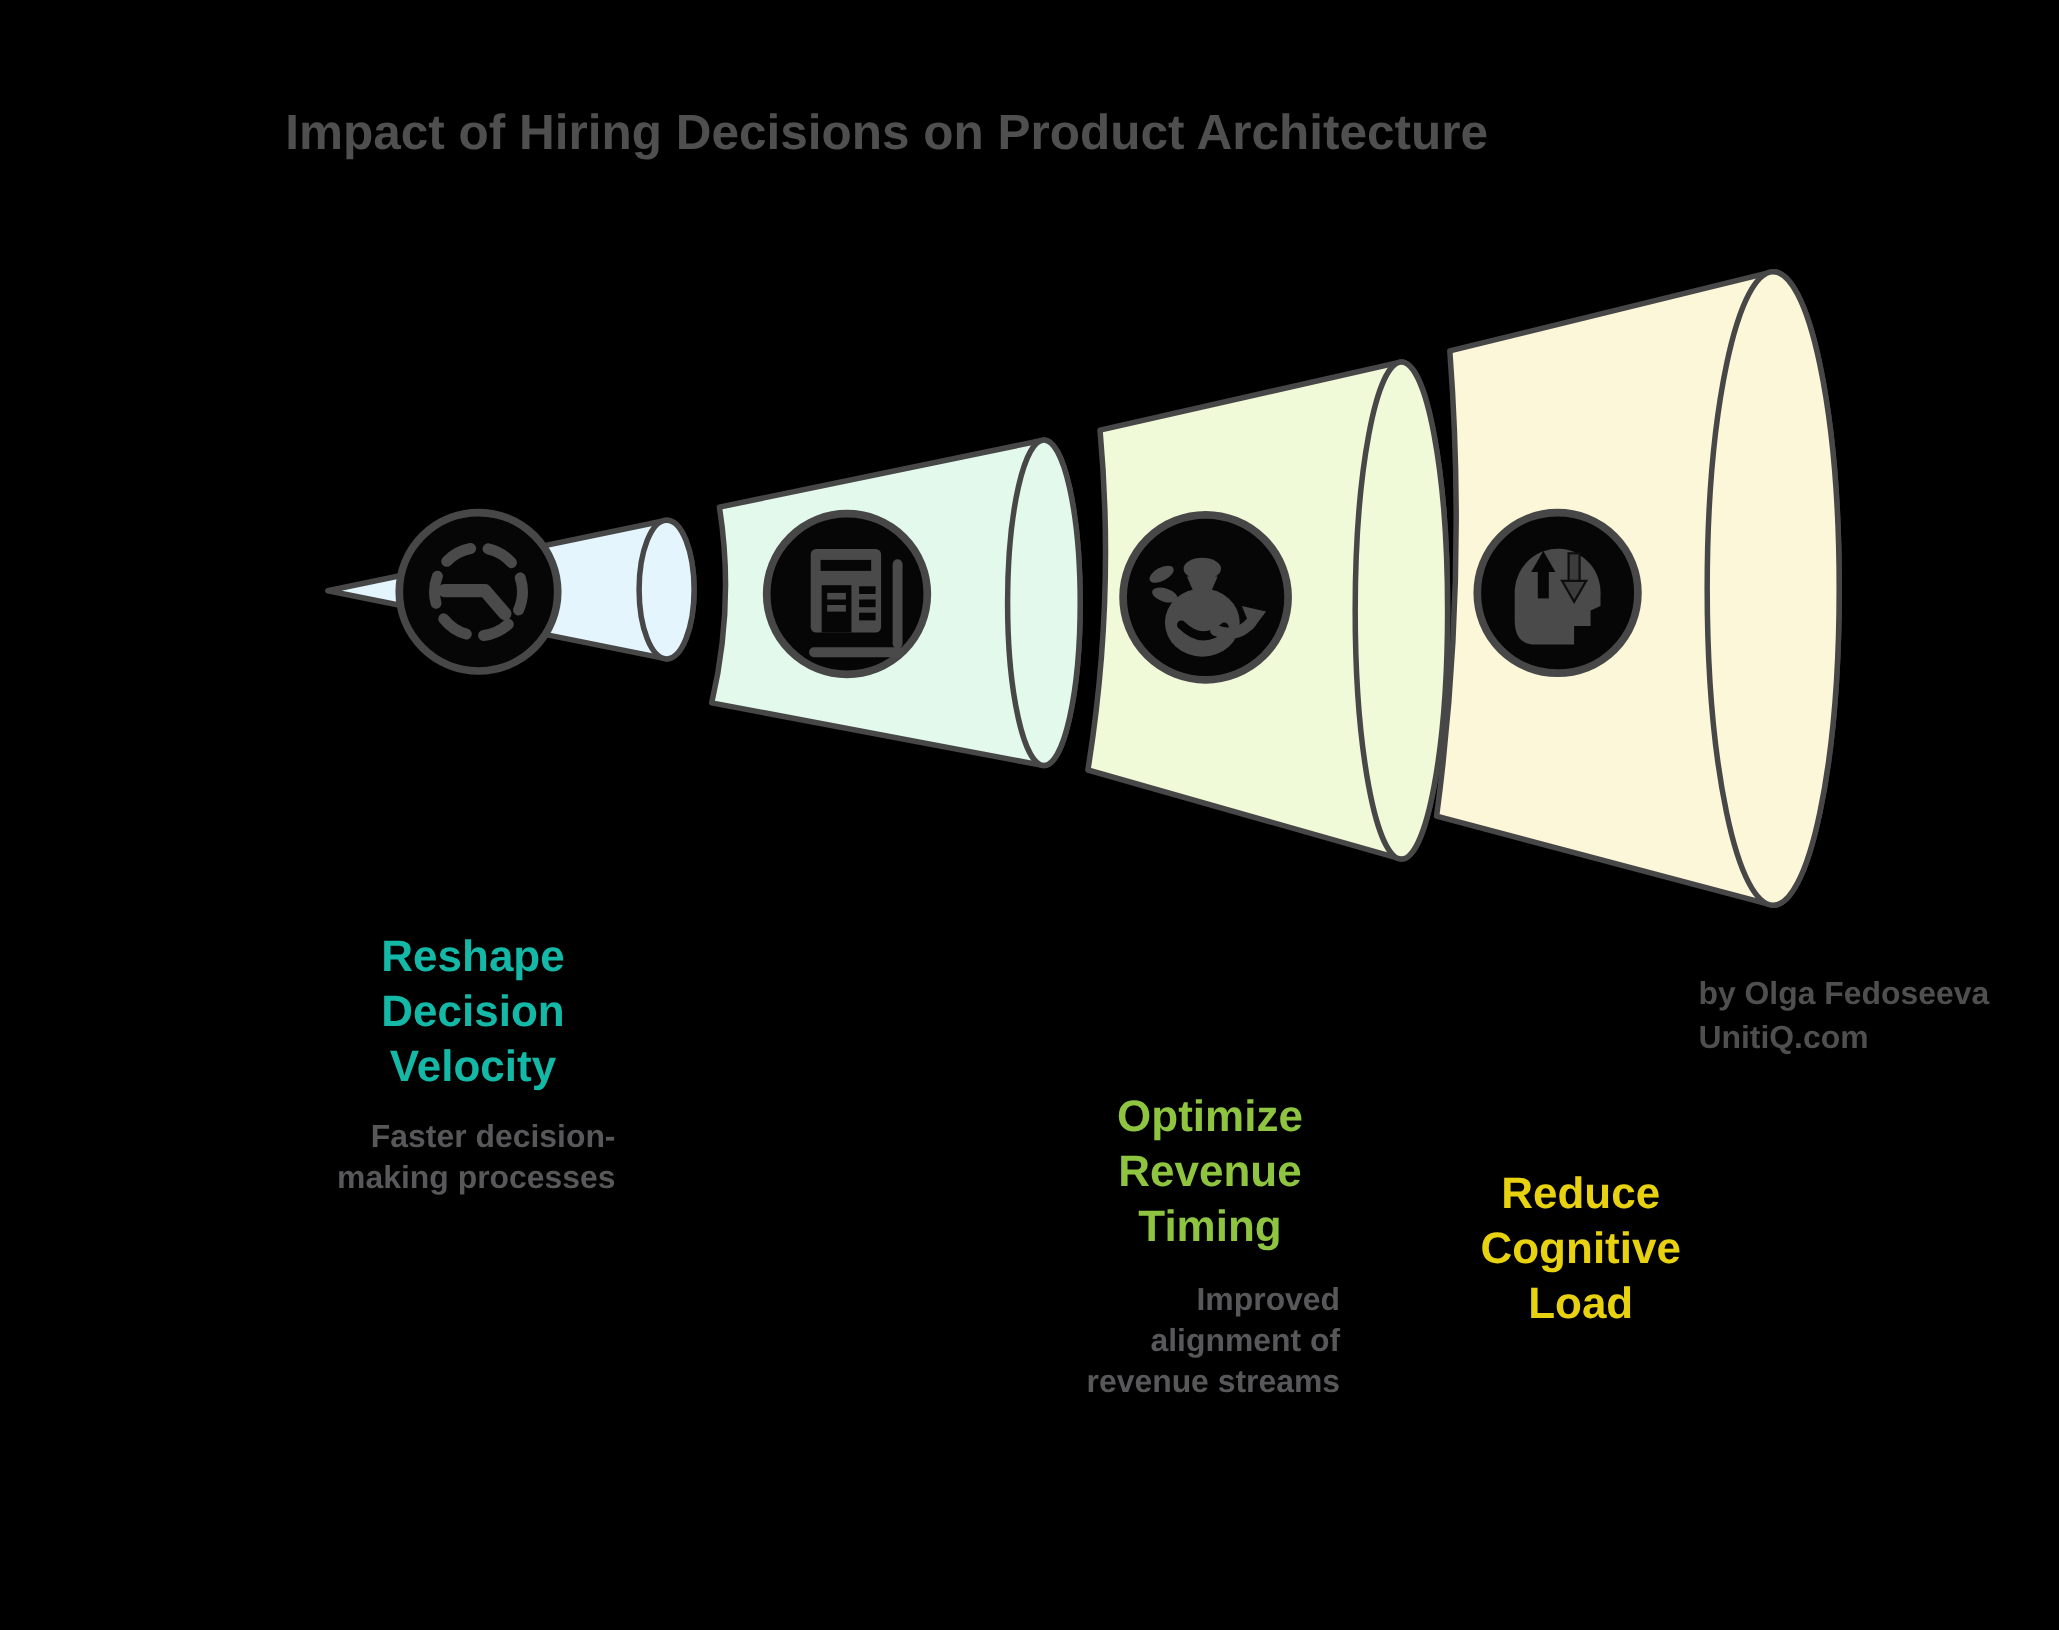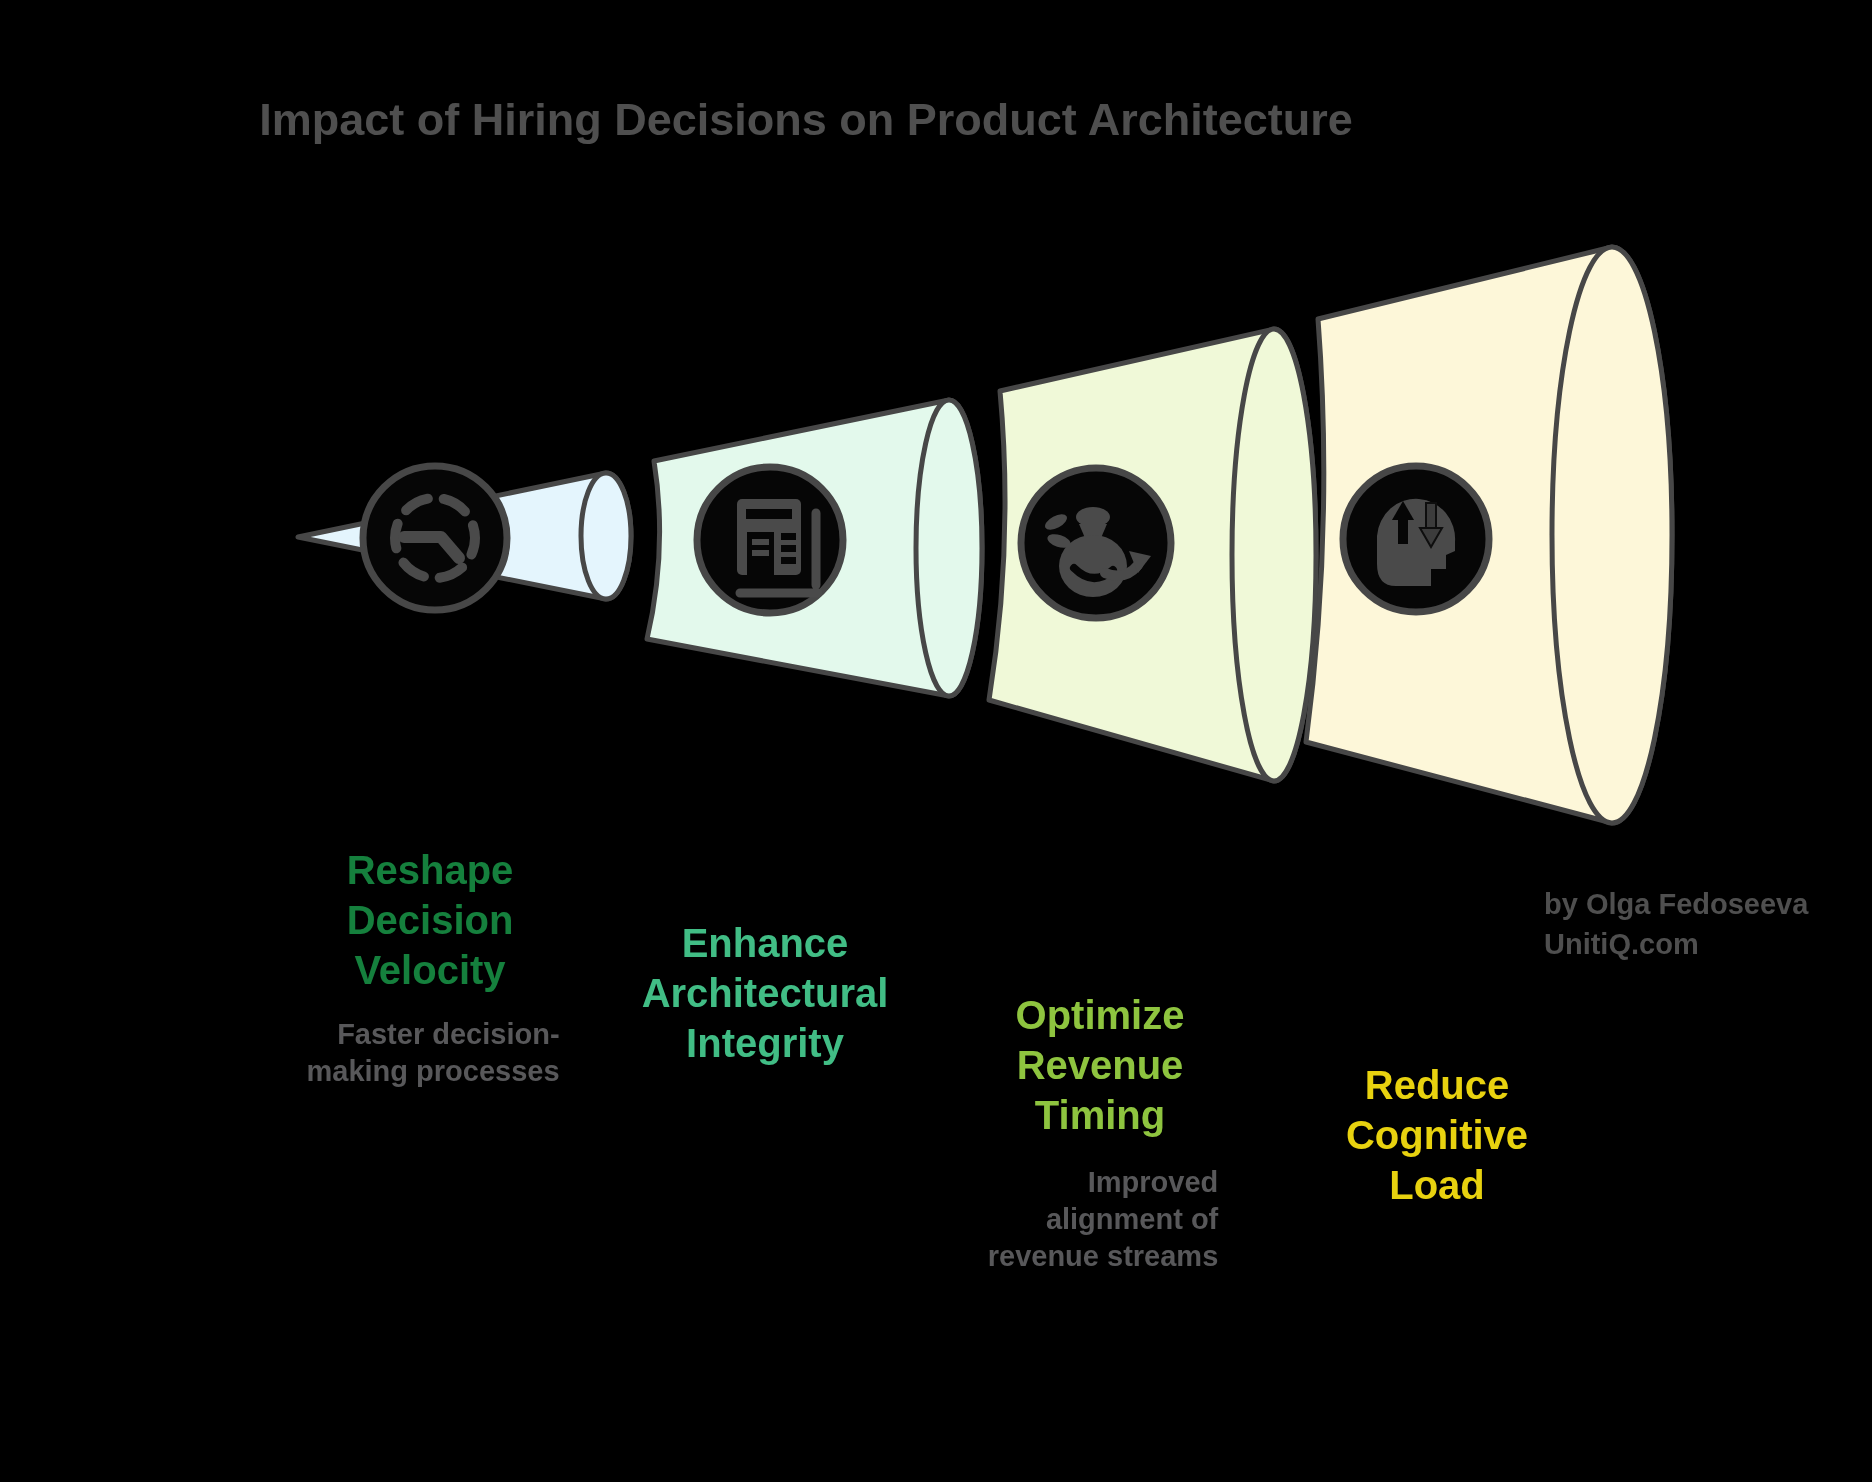--- a/index.html
+++ b/index.html
@@ -45,21 +45,21 @@
   .subtitle {
     position: absolute;
     transform: translateX(-50%);
     text-align: right;
     white-space: pre-line;
     font-size: 29px;
     line-height: 37px;
     font-weight: 700;
     color: #58585a;
   }
-  .c-blue   { color: #15803d; }
+  .c-blue   { color: #14b8a6; }
   .c-green  { color: #41bd85; }
   .c-lime   { color: #8ec43f; }
   .c-yellow { color: #e8d20f; }
   .h1 { left: 430px;  top: 845px; }
   .h2 { left: 765px;  top: 918px; }
   .h3 { left: 1100px; top: 990px; }
   .h4 { left: 1437px; top: 1060px; }
   .s1 { left: 433px;  top: 1016px; }
   .s2 { left: 768px;  top: 1090px; }
   .s3 { left: 1103px; top: 1164px; }
@@ -149,23 +149,20 @@
       </g>
     </g>
   </svg>
 
   <div class="heading h1 c-blue">Reshape
 Decision
 Velocity</div>
   <div class="subtitle s1">Faster decision-
 making processes</div>
 
-  <div class="heading h2 c-green">Enhance
-Architectural
-Integrity</div>
 
   <div class="heading h3 c-lime">Optimize
 Revenue
 Timing</div>
   <div class="subtitle s3">Improved
 alignment of
 revenue streams</div>
 
   <div class="heading h4 c-yellow">Reduce
 Cognitive

